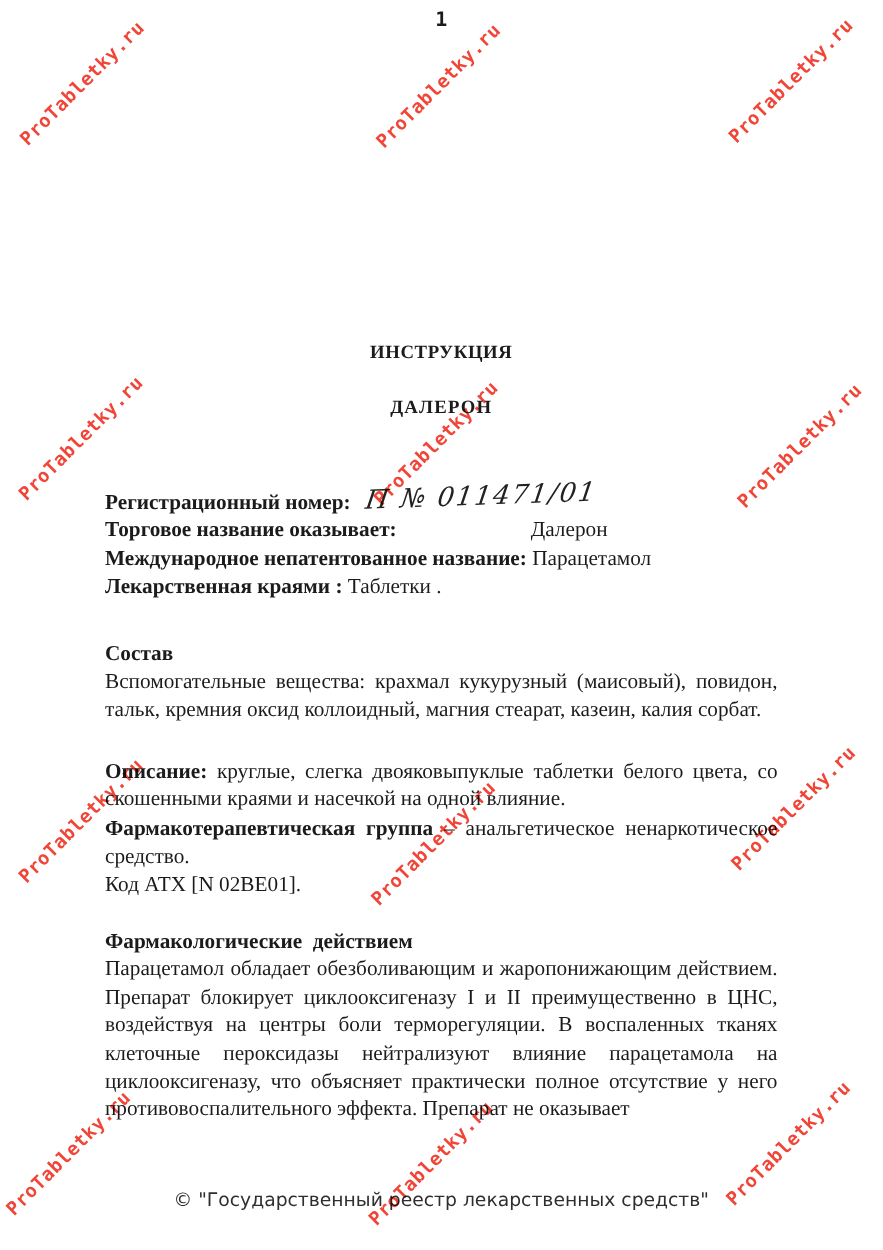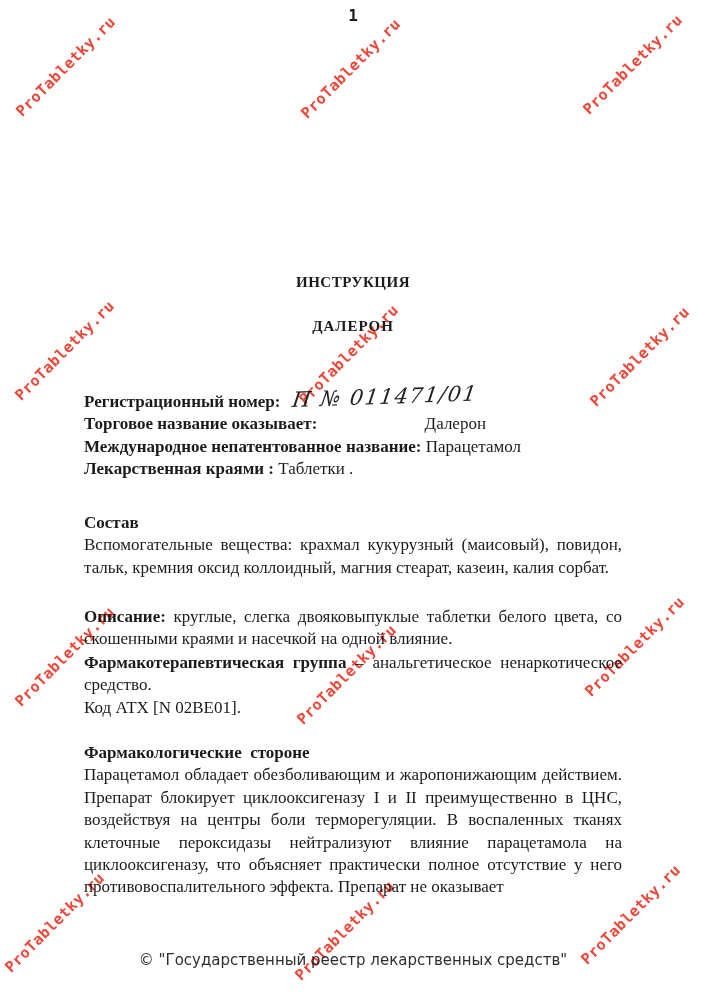--- a/index.html
+++ b/index.html
@@ -119,21 +119,21 @@
   </div>
 
   <div class="block b-group">
     <div class="just">
       <span class="bold">Фармакотерапевтическая  группа</span><span> – анальгетическое ненаркотическое средство.</span>
     </div>
     <div>Код АТХ [N 02BE01].</div>
   </div>
 
   <div class="block b-props">
-    <div class="bold pre">Фармакологические  стороне</div>
+    <div class="bold pre">Фармакологические  действием</div>
     <div class="just">Парацетамол обладает обезболивающим и жаропонижающим действием. Препарат блокирует циклооксигеназу I и II преимущественно в ЦНС, воздействуя на центры боли терморегуляции. В воспаленных тканях клеточные пероксидазы нейтрализуют влияние парацетамола на циклооксигеназу, что объясняет практически полное отсутствие у него противовоспалительного эффекта. Препарат не оказывает</div>
   </div>
 
   <div class="footer">© "Государственный реестр лекарственных средств"</div>
 
   <div class="wm" style="left: 25px; top: 102px; color: rgb(239, 53, 38);">ProTabletky.ru</div>
   <div class="wm" style="left: 310px; top: 104px; color: rgb(239, 53, 38);">ProTabletky.ru</div>
   <div class="wm" style="left: 592px; top: 100px; color: rgb(239, 53, 38);">ProTabletky.ru</div>
 
   <div class="wm" style="left: 24px; top: 386px; color: rgb(239, 53, 38);">ProTabletky.ru</div>

